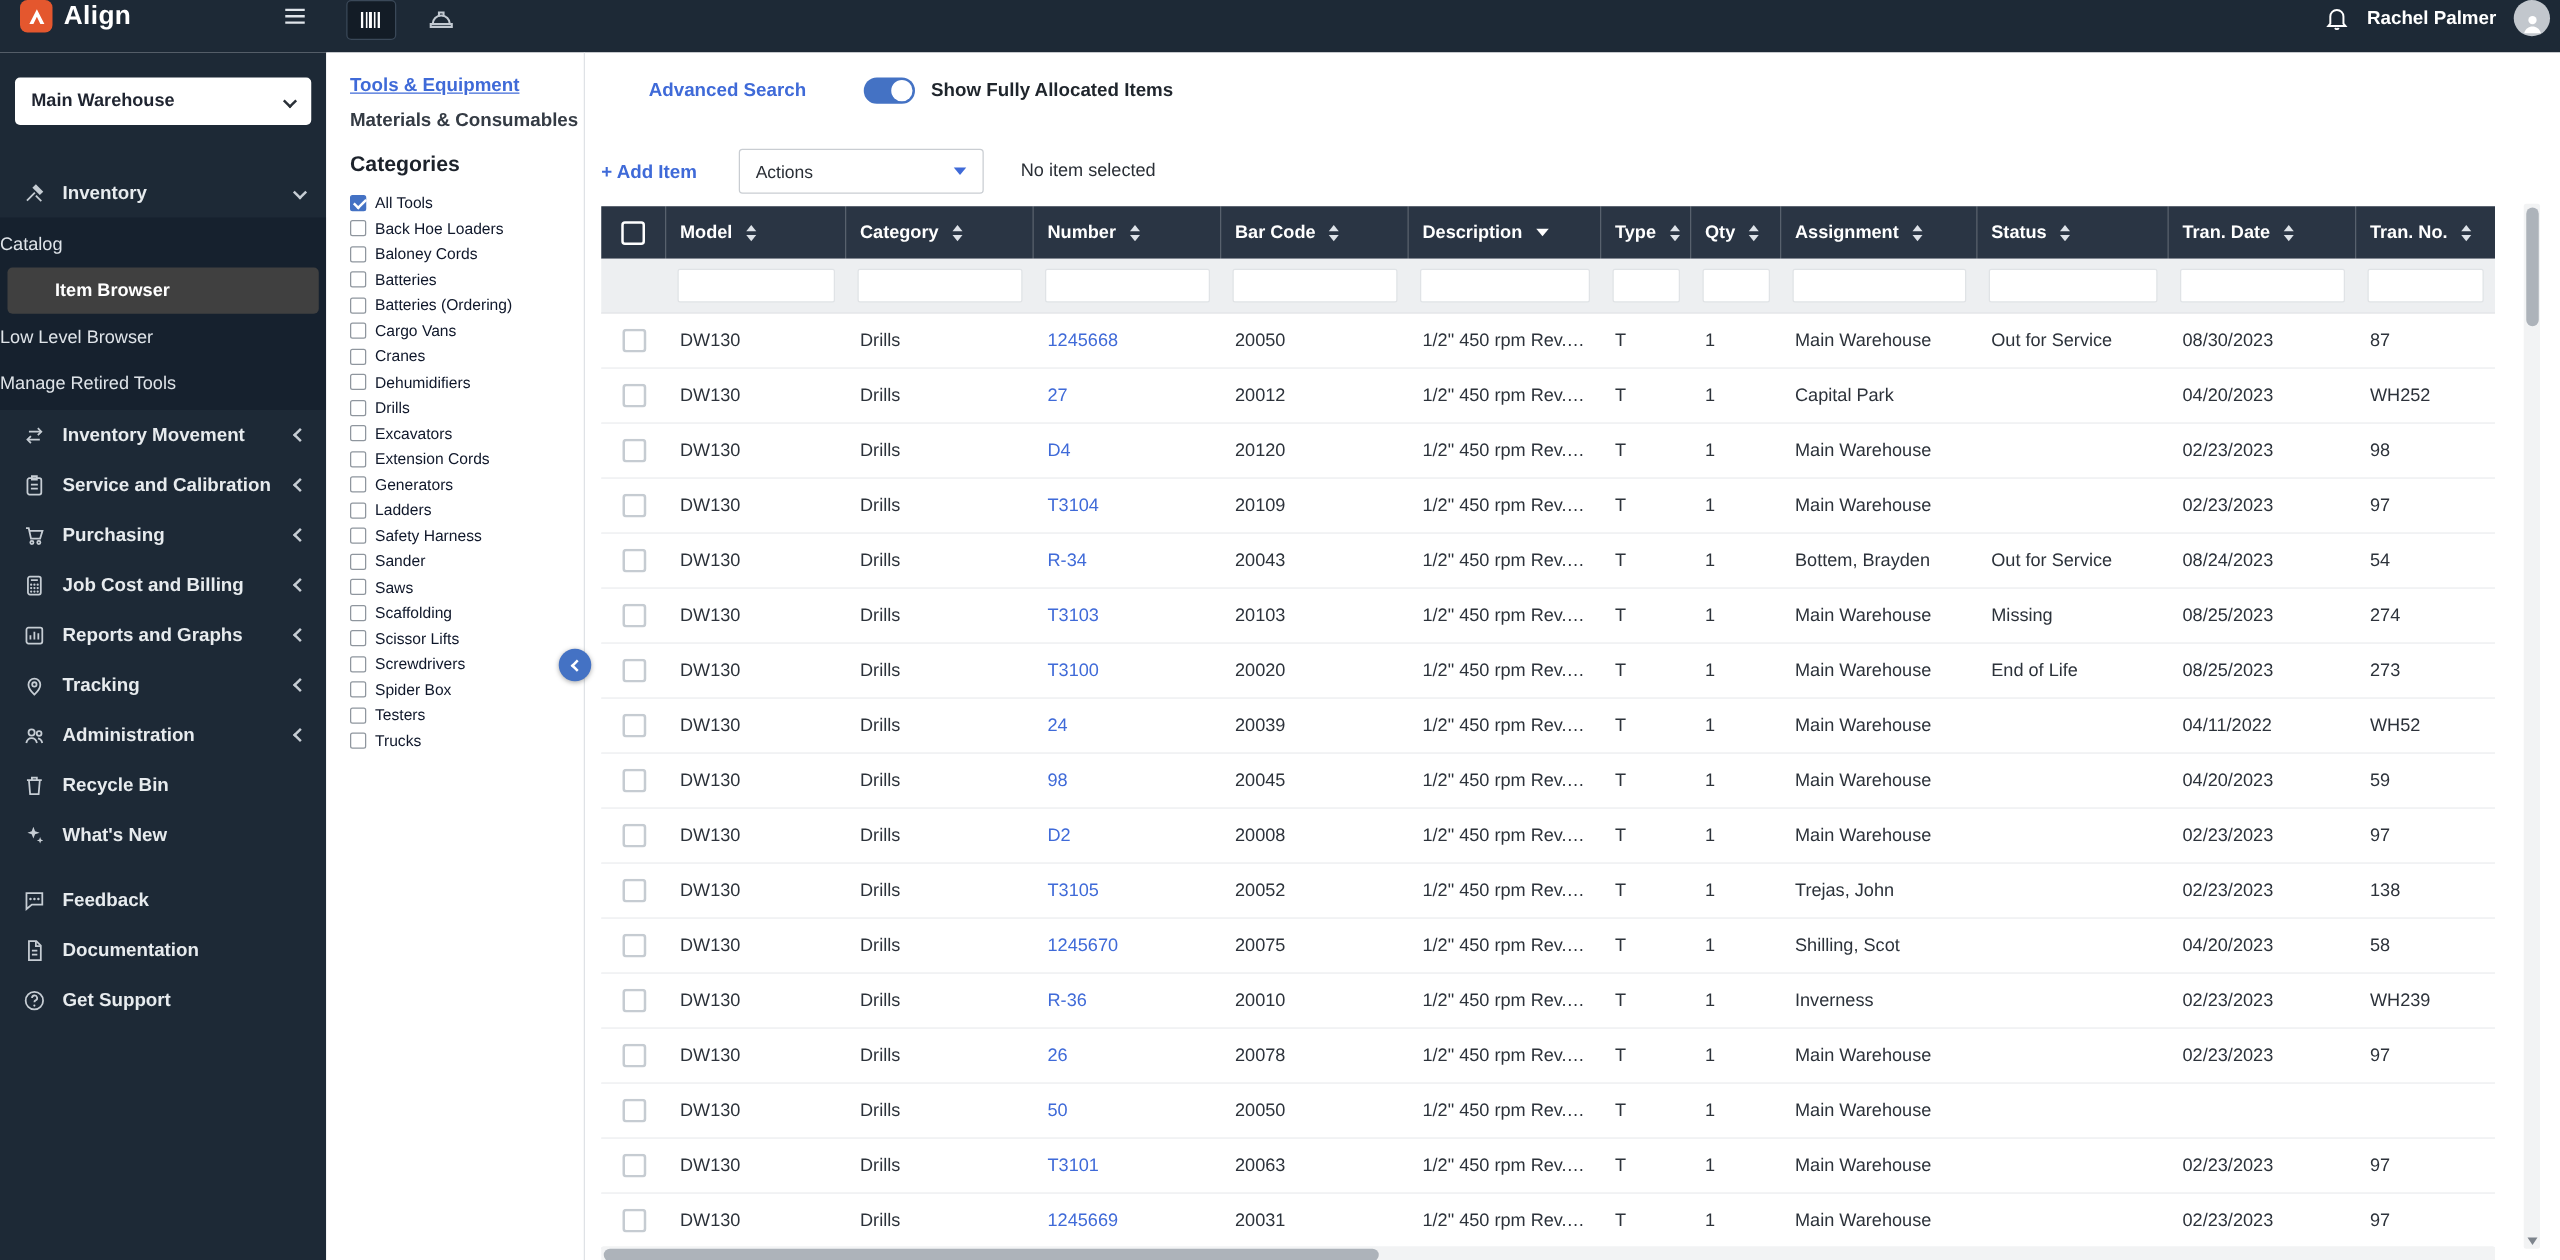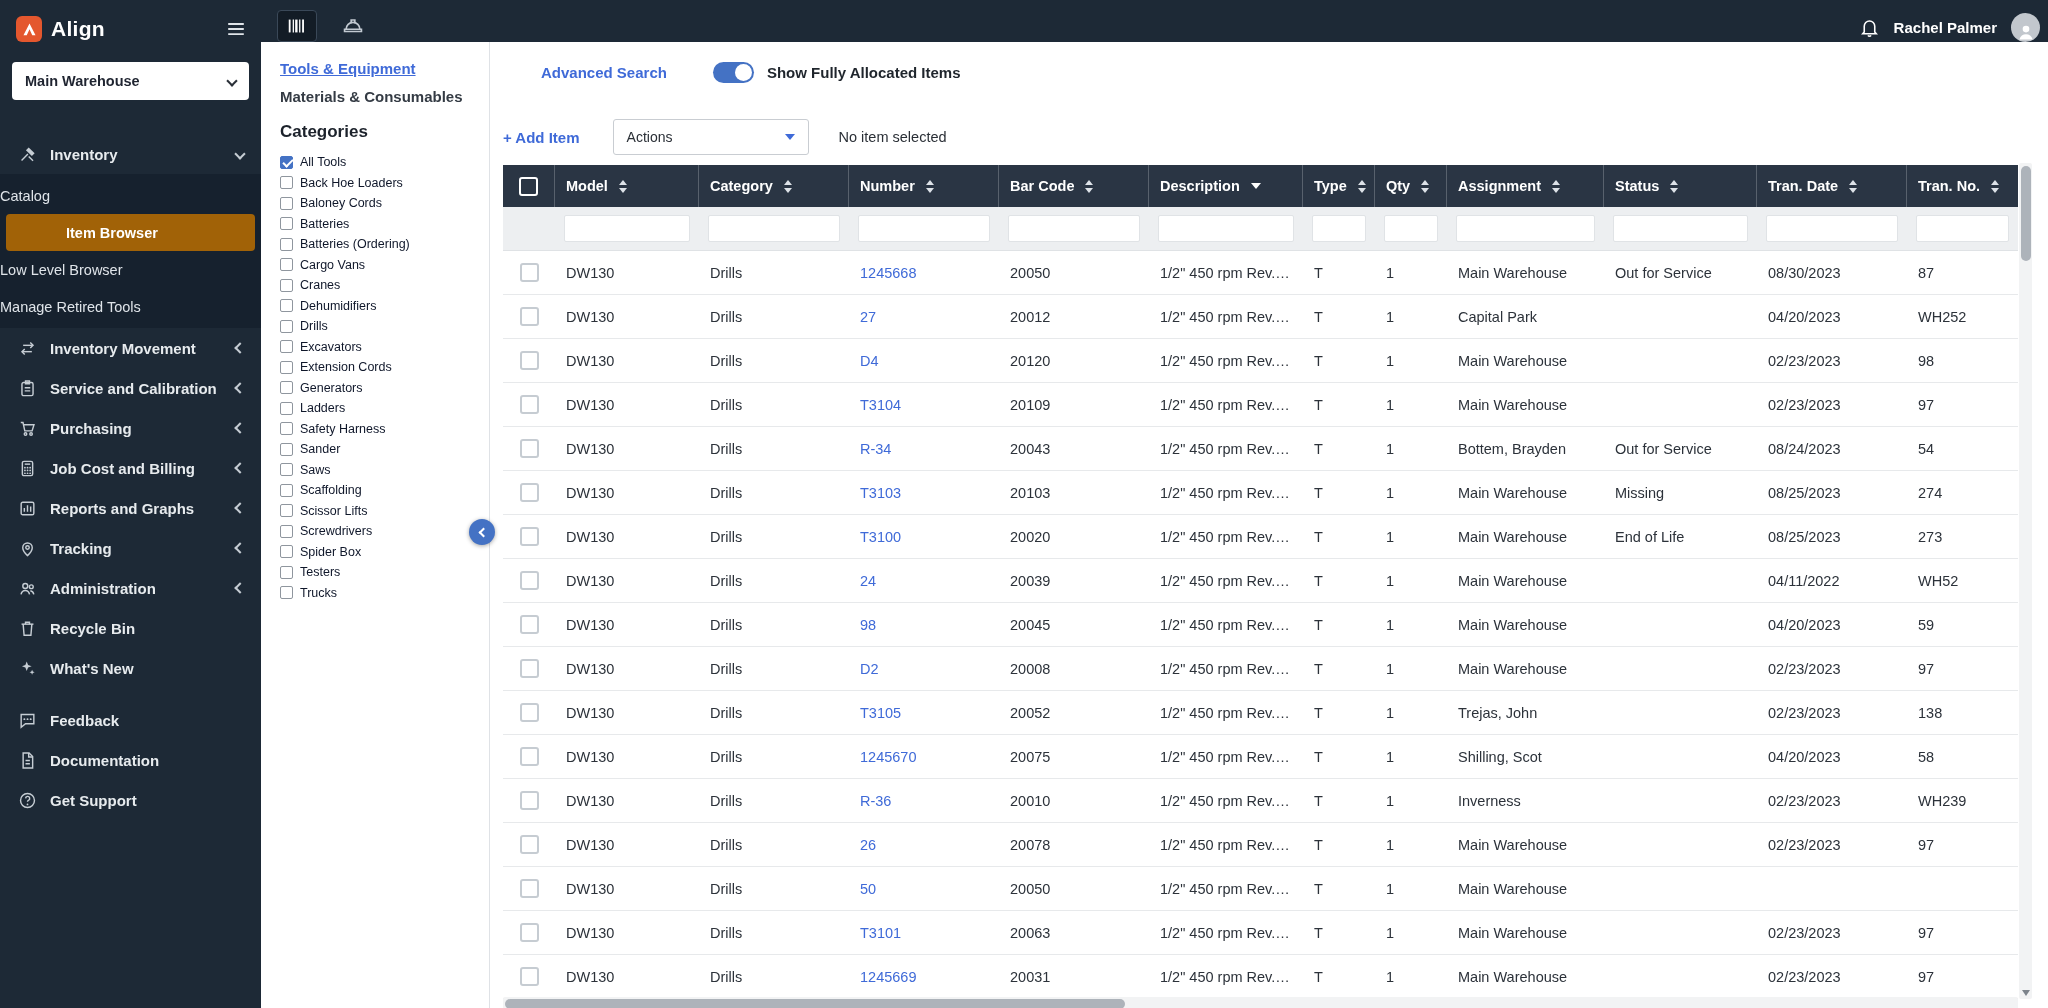--- a/index.html
+++ b/index.html
@@ -1,20 +1,20 @@
 <!DOCTYPE html>
 <html><head>
 <meta charset="utf-8">
 <style>
   *{box-sizing:border-box;margin:0;padding:0}
   html,body{width:2048px;height:1008px;overflow:hidden;background:#fff;
     font-family:"Liberation Sans","DejaVu Sans",sans-serif;color:#2c323a}
 
   
-  .topbar{height:42px;background:#1d2936;display:flex;align-items:flex-end;color:#fff}
+  .topbar{height:42px;background:#1d2936;display:flex;align-items:flex-start;color:#fff}
   .brand{width:261px;flex:none;display:flex;align-items:center;padding:0 14px 0 16px}
   .logo-mark{width:26px;height:26px;border-radius:6px;background:#e4572e;display:flex;align-items:center;justify-content:center;flex:none}
   .brand-name{font-size:21px;font-weight:700;margin-left:9px;letter-spacing:.3px}
   .hamburger{margin-left:auto;color:#dfe4e9;display:flex;cursor:pointer}
   .top-tabs{display:flex;gap:16px;margin-left:16px;align-items:center}
   .top-tab{width:40px;height:32px;border-radius:4px;display:flex;align-items:center;justify-content:center;color:#c2c9d1;cursor:pointer}
   .top-tab.active{background:#131c26;border:1px solid #3a4858;color:#fff}
   .top-right{margin-left:auto;display:flex;align-items:center;gap:14px;padding-right:8px}
   .bell{color:#fff;display:flex;cursor:pointer}
   .user-name{font-size:15px;font-weight:600}
@@ -26,29 +26,29 @@
   
   .sidebar{width:261px;flex:none;background:#1d2936;color:#e7ebee;display:flex;flex-direction:column}
   .warehouse-select{margin:20px 12px 0;background:#fff;color:#1f2430;border-radius:4px;height:38px;
     display:flex;align-items:center;justify-content:space-between;padding:0 13px;font-size:14.5px;font-weight:700;cursor:pointer}
   .side-menu{margin-top:34px;flex:1;overflow:hidden}
   .menu-item{height:40px;display:flex;align-items:center;gap:13px;padding:0 17px;font-size:15px;font-weight:600;cursor:pointer}
   .mi-icon{width:20px;height:20px;flex:none;display:flex;align-items:center;justify-content:center;color:#c6cdd4}
   .menu-item .chev{margin-left:auto;color:#c6cdd4}
   .submenu{background:#16212e;padding:3px 0}
   .submenu-item{height:37px;display:flex;align-items:center;font-size:14.5px;font-weight:400;cursor:pointer;color:#dfe4e9}
-  .submenu-item.active{background:#a16207;color:#fff;font-weight:600;margin:0 6px;border-radius:4px;padding-left:60px}
+  .submenu-item.active{background:#404040;color:#fff;font-weight:600;margin:0 6px;border-radius:4px;padding-left:38px}
   .menu-gap{margin-top:12px}
   .chev{display:inline-block;width:8px;height:8px;border-right:2.2px solid currentColor;border-bottom:2.2px solid currentColor}
   .chev.down{transform:rotate(45deg)}
   .chev.left{transform:rotate(135deg)}
   .chev.dark{color:#2a3038}
 
   
-  .filters{width:229px;flex:none;background:#fff;border-right:1px solid #dfe2e6;position:relative;padding:18px 14px 0 19px}
+  .filters{width:207px;flex:none;background:#fff;border-right:1px solid #dfe2e6;position:relative;padding:18px 14px 0 19px}
   .panel-tab{font-size:15px;font-weight:700;margin-bottom:11px;color:#343b44;cursor:pointer;white-space:nowrap}
   .panel-tab.active{color:#3f6ad8;text-decoration:underline}
   .cat-heading{font-size:17px;font-weight:700;color:#1c222b;margin:17px 0 10px}
   .cat-list{display:flex;flex-direction:column}
   .cat-item{display:flex;align-items:center;gap:7px;height:20.5px;cursor:pointer}
   .cat-checkbox{width:13px;height:13px;border:1px solid #8f969e;border-radius:2px;background:#fff;flex:none;position:relative}
   .cat-checkbox.checked{background:#4472c4;border-color:#4472c4}
   .cat-checkbox.checked::after{content:"";position:absolute;left:3.5px;top:0.5px;width:4px;height:8px;border:solid #fff;border-width:0 2px 2px 0;transform:rotate(45deg)}
   .cat-label{font-size:12.5px;color:#0f172a;white-space:nowrap}
   .collapse-btn{position:absolute;right:-6px;top:477px;width:26px;height:26px;border-radius:50%;background:#4472c4;color:#fff;

